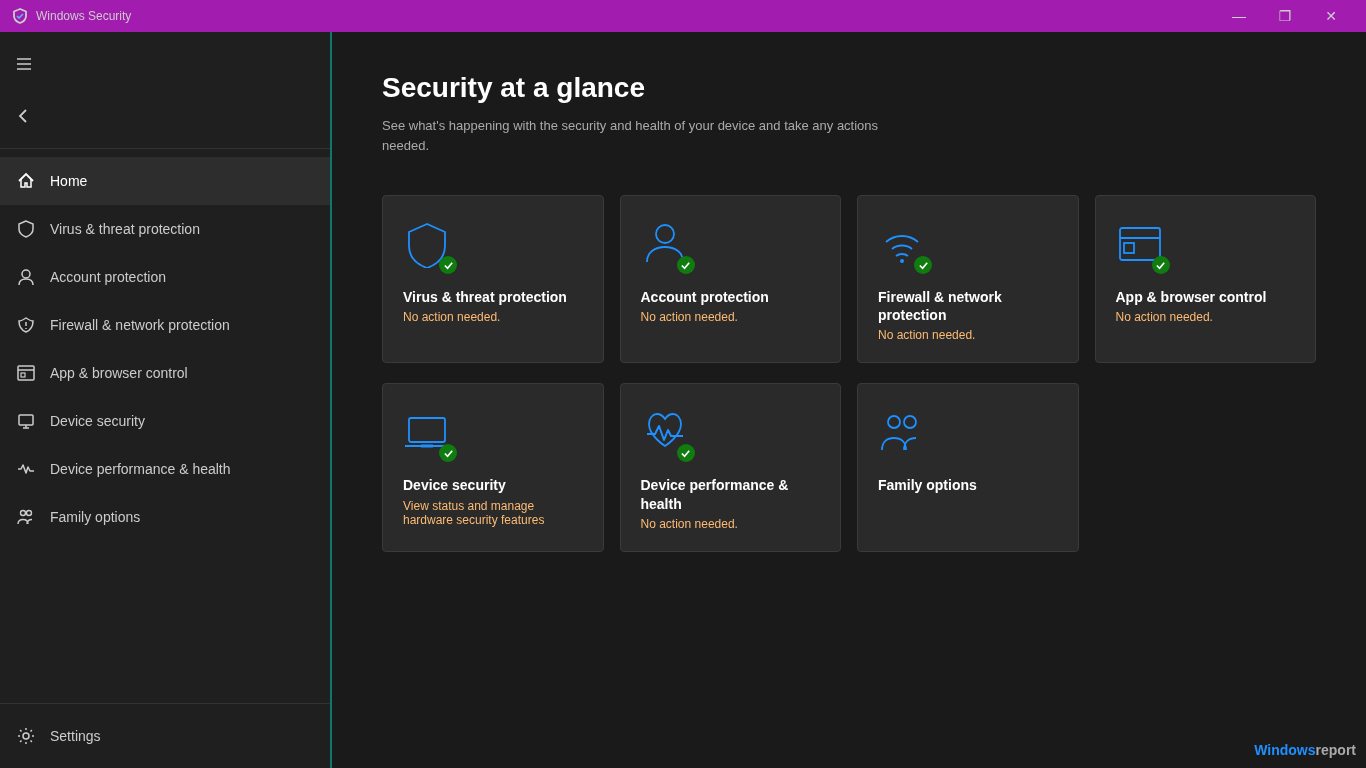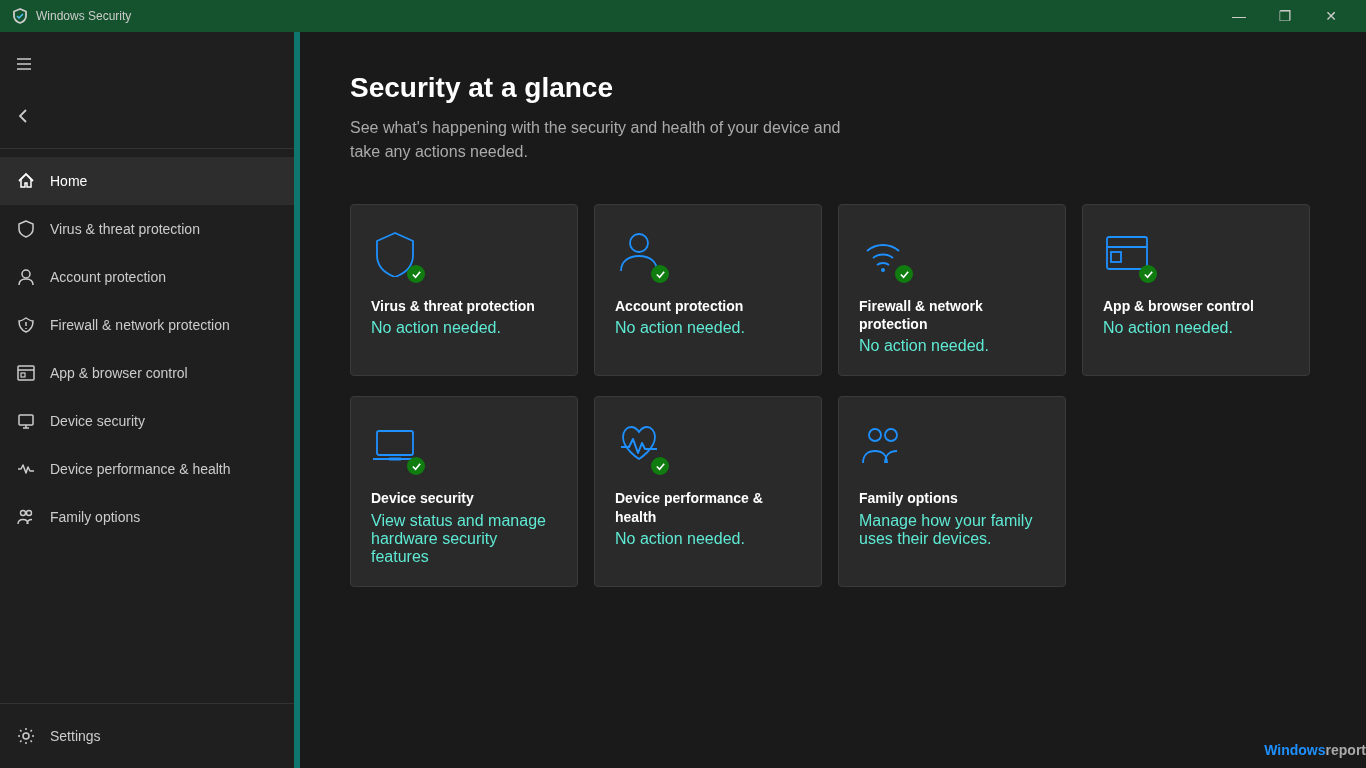--- a/index.html
+++ b/index.html
@@ -10,21 +10,21 @@
       background: #1a1a1a;
       font-family: 'Segoe UI', Arial, sans-serif;
       color: #ffffff;
       overflow: hidden;
       display: flex;
       flex-direction: column;
     }
 
     
     .titlebar {
-      background: #14532d;
+      background: #a21caf;
       height: 32px;
       display: flex;
       align-items: center;
       justify-content: space-between;
       padding: 0 12px;
       flex-shrink: 0;
     }
 
     .titlebar-left {
       display: flex;
@@ -59,26 +59,26 @@
 
     
     .app-container {
       display: flex;
       flex: 1;
       overflow: hidden;
     }
 
     
     .sidebar {
-      width: 300px;
+      width: 332px;
       background: #1f1f1f;
       display: flex;
       flex-direction: column;
       flex-shrink: 0;
-      border-right: 6px solid #0f766e;
+      border-right: 2px solid #0f766e;
     }
 
     .sidebar-top {
       padding: 8px 0;
       border-bottom: 1px solid #333;
     }
 
     .hamburger-btn {
       width: 48px;
       height: 48px;
@@ -146,21 +146,21 @@
     }
 
     .page-title {
       font-size: 28px;
       font-weight: 700;
       color: #ffffff;
       margin-bottom: 12px;
     }
 
     .page-subtitle {
-      font-size: 16px;
+      font-size: 13px;
       color: #aaaaaa;
       margin-bottom: 40px;
       line-height: 1.5;
       max-width: 500px;
     }
 
     
     .cards-grid {
       display: grid;
       grid-template-columns: repeat(4, 1fr);
@@ -211,34 +211,34 @@
 
     .card-title {
       font-size: 14px;
       font-weight: 600;
       color: #ffffff;
       margin-bottom: 4px;
       line-height: 1.3;
     }
 
     .card-status {
-      font-size: 16px;
-      color: #5eead4;
+      font-size: 12px;
+      color: #fdba74;
     }
 
     
     .card-row2 {
       margin-top: 4px;
     }
 
     
     .watermark {
       position: fixed;
       bottom: 10px;
-      right: 0;
+      right: 10px;
       font-size: 14px;
       font-weight: 700;
     }
 
     .watermark .windows { color: #1e90ff; }
     .watermark .report { color: #aaaaaa; }
 
     
     svg { fill: none; stroke: currentColor; stroke-width: 1.8; }
   </style>
@@ -485,21 +485,20 @@
       <div class="card card-row2">
         <div class="card-icon-wrap">
           <svg class="card-icon" viewBox="0 0 48 48" stroke="#1e90ff" fill="none" stroke-width="2">
             <circle cx="16" cy="14" r="6"></circle>
             <circle cx="32" cy="14" r="6"></circle>
             <path d="M4 42c0-8 5-12 12-12s12 4 12 12"></path>
             <path d="M26 42c0-8 5-12 12-12"></path>
           </svg>
         </div>
         <div class="card-title">Family options</div>
-        <div class="card-status">Manage how your family uses their devices.</div>
       </div>
 
     </div>
   </div>
 </div>
 
 <div class="watermark">
   <span class="windows">Windows</span><span class="report">report</span>
 </div>
 

